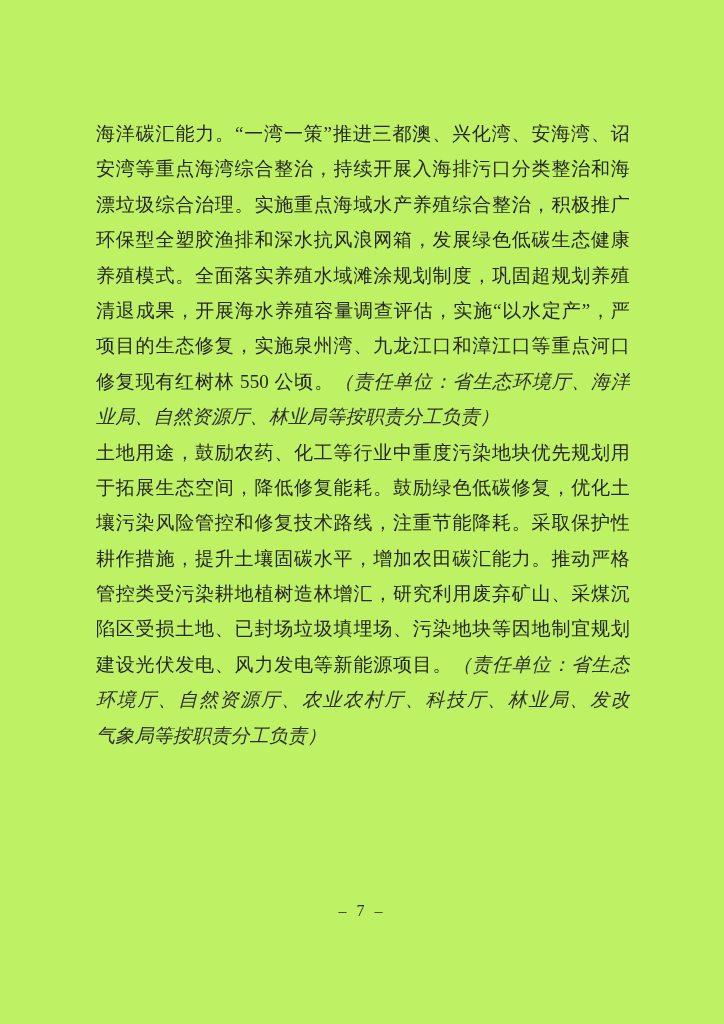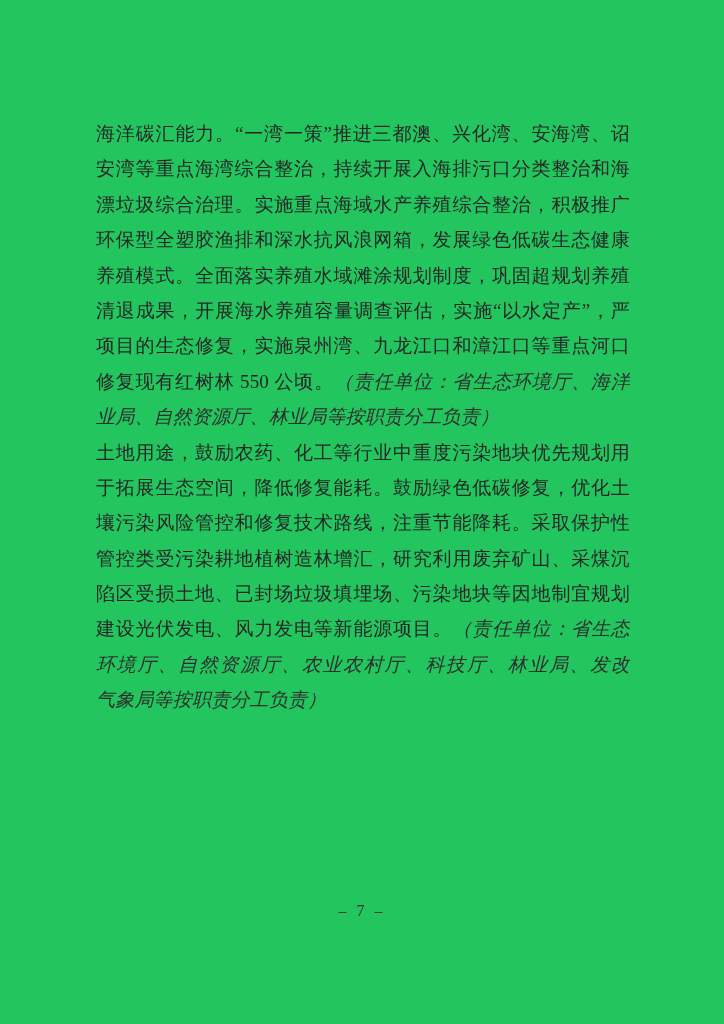--- a/index.html
+++ b/index.html
@@ -5,21 +5,21 @@
   html, body {
     margin: 0;
     padding: 0;
     background: #e8e8e8;
   }
   .page {
     position: relative;
     width: 724px;
     height: 1024px;
     margin: 0 auto;
-    background: #22c55e;
+    background: #bef264;
     overflow: hidden;
     font-family: "Liberation Serif", "DejaVu Serif", serif;
     color: #262626;
   }
   .text-block {
     position: absolute;
     left: 96px;
     top: 116px;
     width: 534px;
   }
@@ -72,20 +72,21 @@
       <div class="line j"><span class="seg-normal">漂垃圾综合治理。实施重点海域水产养殖综合整治，积极推广</span></div>
       <div class="line j"><span class="seg-normal">环保型全塑胶渔排和深水抗风浪网箱，发展绿色低碳生态健康</span></div>
       <div class="line j"><span class="seg-normal">养殖模式。全面落实养殖水域滩涂规划制度，巩固超规划养殖</span></div>
       <div class="line j"><span class="seg-normal">清退成果，开展海水养殖容量调查评估，实施“以水定产”，严</span></div>
       <div class="line j"><span class="seg-normal">项目的生态修复，实施泉州湾、九龙江口和漳江口等重点河口</span></div>
       <div class="line j"><span class="seg-normal">修复现有红树林 550 公顷。</span><span class="seg-kai">（责任单位：省生态环境厅、海洋渔</span></div>
       <div class="line"><span class="seg-kai">业局、自然资源厅、林业局等按职责分工负责）</span></div>
       <div class="line j"><span class="seg-normal">土地用途，鼓励农药、化工等行业中重度污染地块优先规划用</span></div>
       <div class="line j"><span class="seg-normal">于拓展生态空间，降低修复能耗。鼓励绿色低碳修复，优化土</span></div>
       <div class="line j"><span class="seg-normal">壤污染风险管控和修复技术路线，注重节能降耗。采取保护性</span></div>
+      <div class="line j"><span class="seg-normal">耕作措施，提升土壤固碳水平，增加农田碳汇能力。推动严格</span></div>
       <div class="line j"><span class="seg-normal">管控类受污染耕地植树造林增汇，研究利用废弃矿山、采煤沉</span></div>
       <div class="line j"><span class="seg-normal">陷区受损土地、已封场垃圾填埋场、污染地块等因地制宜规划</span></div>
       <div class="line j"><span class="seg-normal">建设光伏发电、风力发电等新能源项目。</span><span class="seg-kai">（责任单位：省生态</span></div>
       <div class="line j"><span class="seg-kai">环境厅、自然资源厅、农业农村厅、科技厅、林业局、发改委、</span></div>
       <div class="line"><span class="seg-kai">气象局等按职责分工负责）</span></div>
     </div>
   <div class="footer">– 7 –</div>
 </div>
 
 </body></html>

